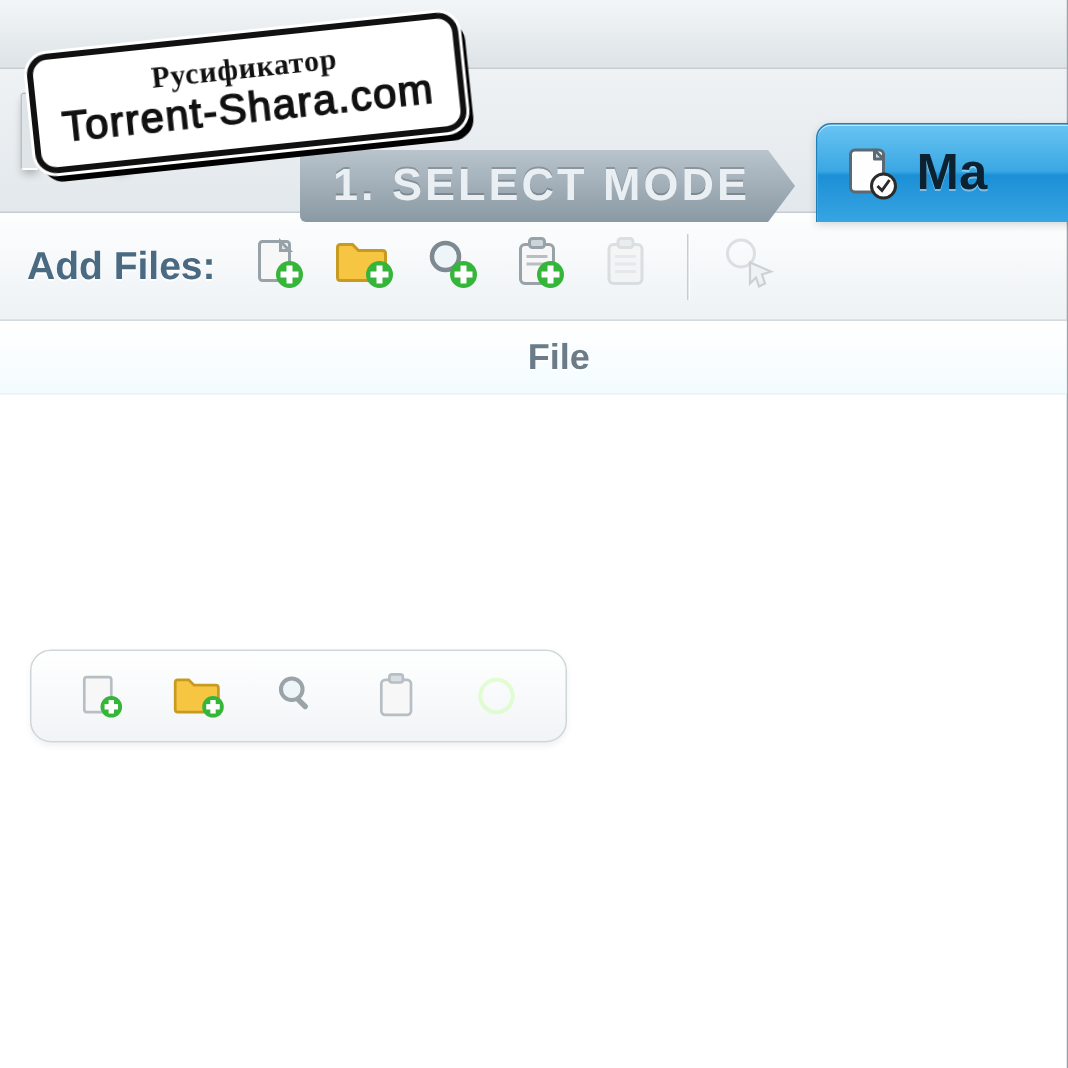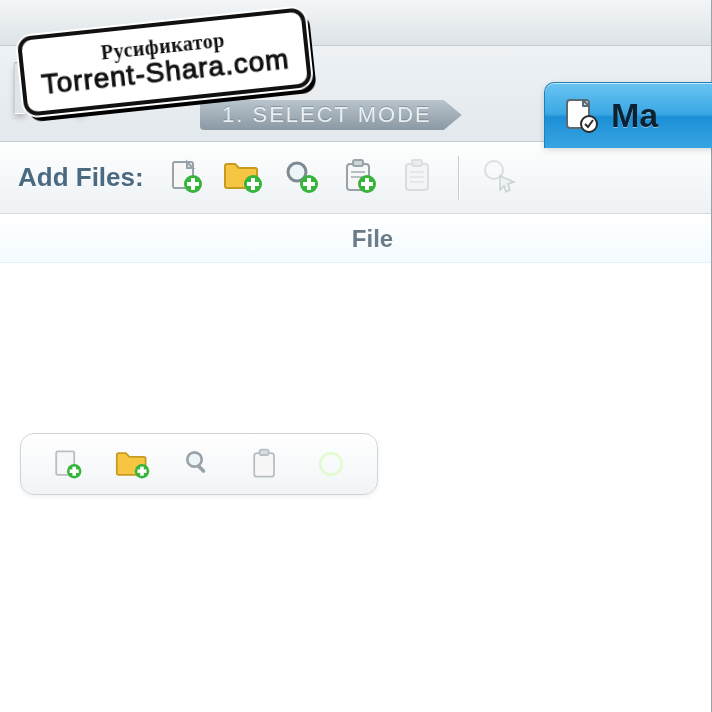--- a/index.html
+++ b/index.html
@@ -40,26 +40,26 @@
       0 4px 6px rgba(0,0,0,.25);
     letter-spacing: 4px;
     font-family: Arial Black, Arial, sans-serif;
     line-height: 1;
     filter: blur(.3px);
   }
 
   .step-chip {
     position: absolute;
     left: 200px; top: 54px;
-    height: 30px;
+    height: 48px;
     padding: 0 30px 0 22px;
     background: linear-gradient(#b9c4cc, #8a99a4);
     color: #e9eff3;
-    font-weight: 400;
-    font-size: 22px;
+    font-weight: 700;
+    font-size: 30px;
     letter-spacing: 2px;
     border-radius: 4px;
     display: inline-flex;
     align-items: center;
     text-shadow: 0 -1px 0 rgba(0,0,0,.2);
     clip-path: polygon(0 0, calc(100% - 18px) 0, 100% 50%, calc(100% - 18px) 100%, 0 100%);
   }
 
   .tab-active {
     position: absolute;

